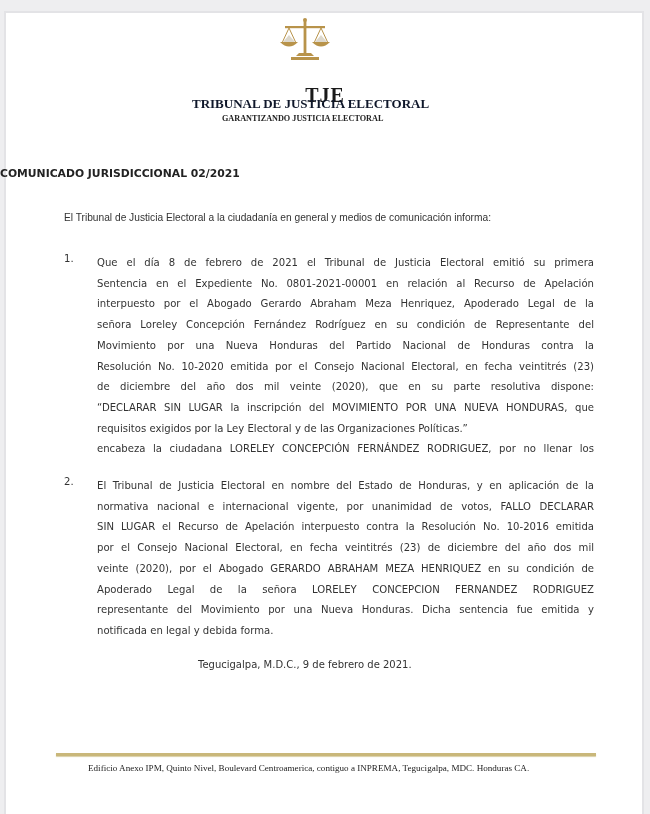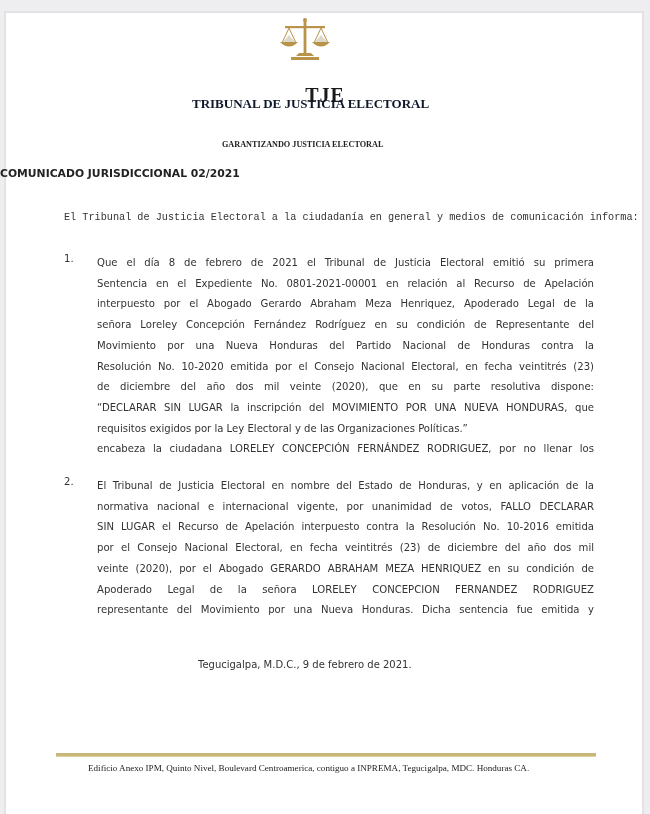--- a/index.html
+++ b/index.html
@@ -13,29 +13,29 @@
   .tje {
     position: absolute; left: 0; width: 650px; top: 84px; text-align: center;
     font-family: "Liberation Serif", serif; font-weight: bold; font-size: 20px; color: #1a1a1a; letter-spacing: 1px;
   }
   .org {
     position: absolute; left: 192px; top: 96px;
     font-family: "Liberation Serif", serif; font-weight: bold; font-size: 13px; color: #0f172a;
   }
   .motto {
     position: absolute; left: 222px; top: 114px;
-    font-family: "Liberation Serif", serif; font-weight: bold; font-size: 8.2px; color: #222; margin-top: 26px;
+    font-family: "Liberation Serif", serif; font-weight: bold; font-size: 8.2px; color: #222;
   }
   .title {
     position: absolute; left: 0; width: 650px; top: 167px; text-align: left;
     font-family: "DejaVu Sans", sans-serif; font-weight: bold; font-size: 10.8px; color: #222;
   }
   .intro {
     position: absolute; left: 64px; top: 212px;
-    font-family: Liberation Mono, monospace; font-size: 10.2px; color: #333;
+    font-family: Liberation Sans, sans-serif; font-size: 10.2px; color: #333;
   }
   .item { position: absolute; left: 64px; width: 530px; font-family: "DejaVu Sans", sans-serif; font-size: 10.1px; color: #333; }
   .item .num { position: absolute; left: 0; top: 0; }
   .item .body { margin-left: 33px; text-align: justify; line-height: 20.7px; }
   .item1 { top: 253px; }
   .item2 { top: 476px; }
   .item .body span.line { display: block; text-align: justify; text-align-last: justify; }
   .item .body span.line.last { text-align-last: left; }
   .dateline {
     position: absolute; left: 198px; top: 659px;
@@ -101,19 +101,20 @@
 <div class="item item2">
   <span class="num">2.</span>
   <div class="body">
     <span class="line">El Tribunal de Justicia Electoral en nombre del Estado de Honduras,  y en aplicación de la</span>
     <span class="line">normativa nacional e internacional vigente, por unanimidad de votos, FALLO DECLARAR</span>
     <span class="line">SIN LUGAR el Recurso de Apelación interpuesto contra la Resolución No. 10-2016 emitida</span>
     <span class="line">por el Consejo Nacional Electoral, en fecha veintitrés (23) de diciembre del año dos mil</span>
     <span class="line">veinte (2020), por el Abogado GERARDO ABRAHAM MEZA HENRIQUEZ en su condición de</span>
     <span class="line">Apoderado Legal de la señora LORELEY CONCEPCION FERNANDEZ RODRIGUEZ</span>
     <span class="line">representante del Movimiento por una Nueva Honduras.  Dicha sentencia fue emitida y</span>
+    <span class="line last">notificada en legal y debida forma.</span>
   </div>
 </div>
 
 <div class="dateline">Tegucigalpa, M.D.C., 9 de febrero de 2021.</div>
 
 <div class="rule"></div>
 <div class="footer">Edificio Anexo IPM, Quinto Nivel, Boulevard Centroamerica, contiguo a INPREMA, Tegucigalpa, MDC. Honduras CA.</div>
 
 </body></html>

